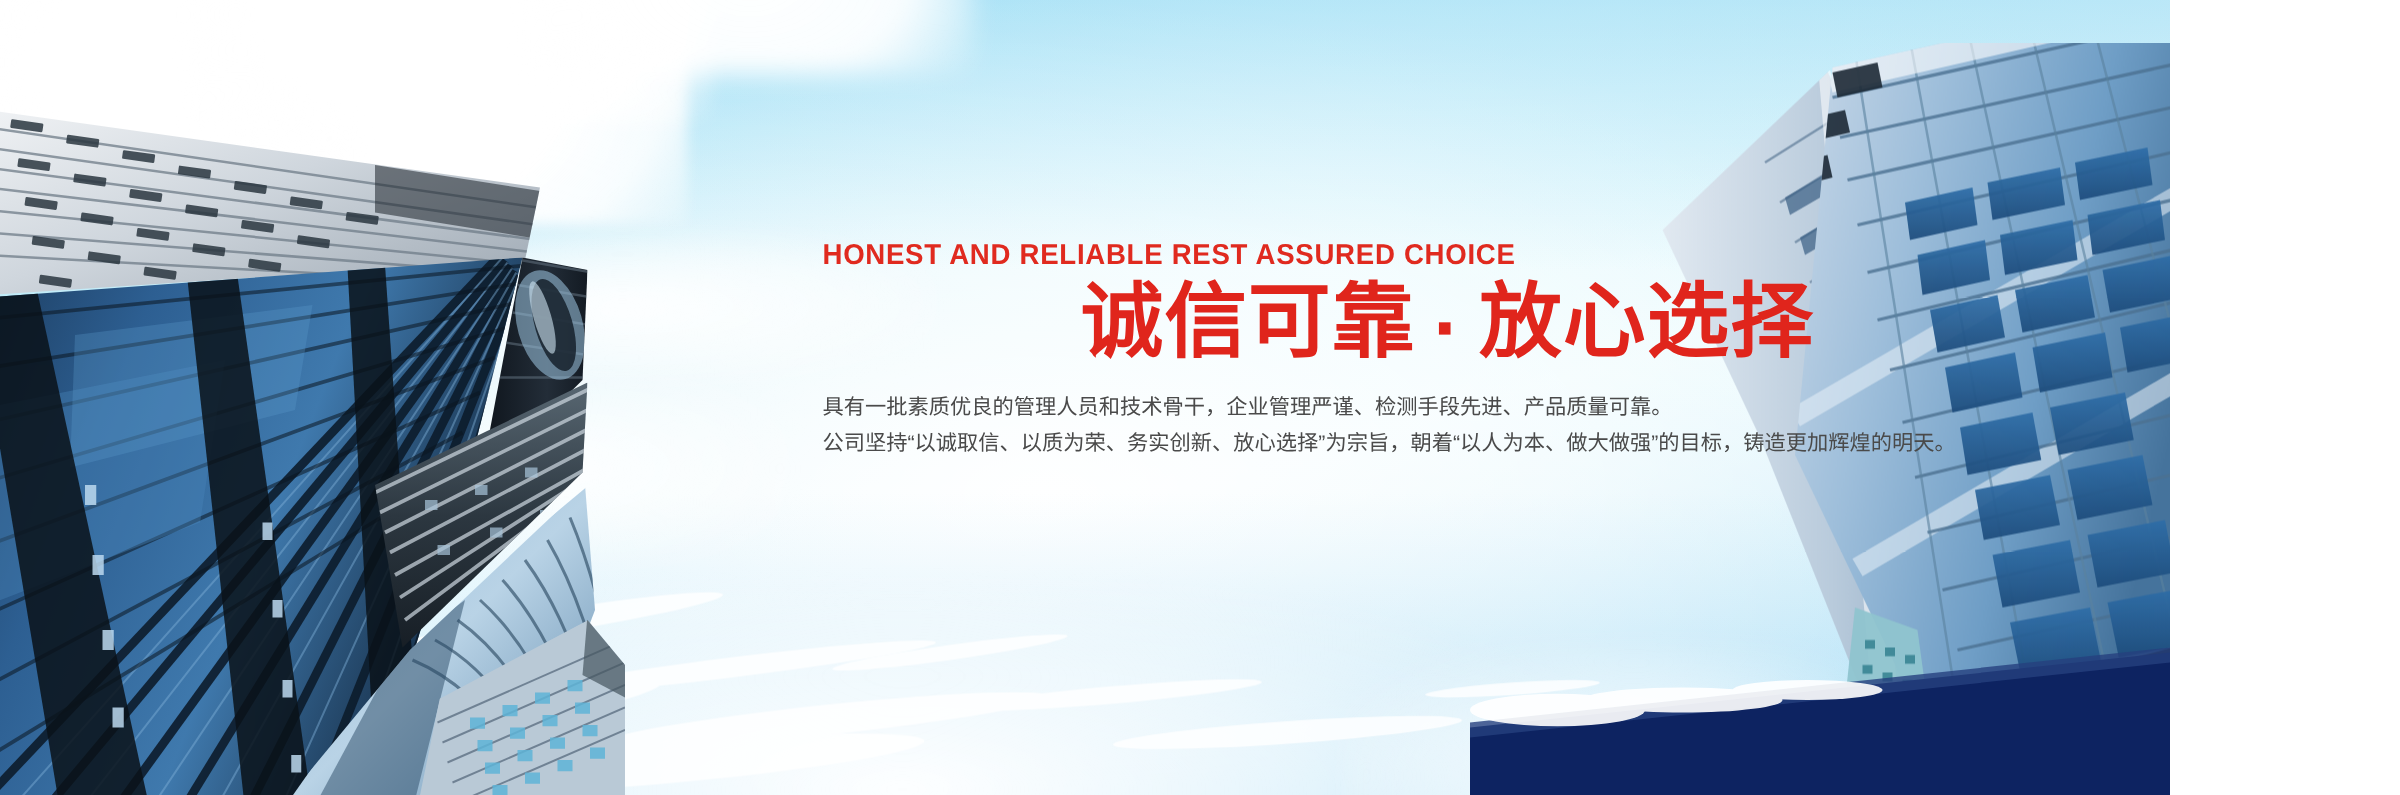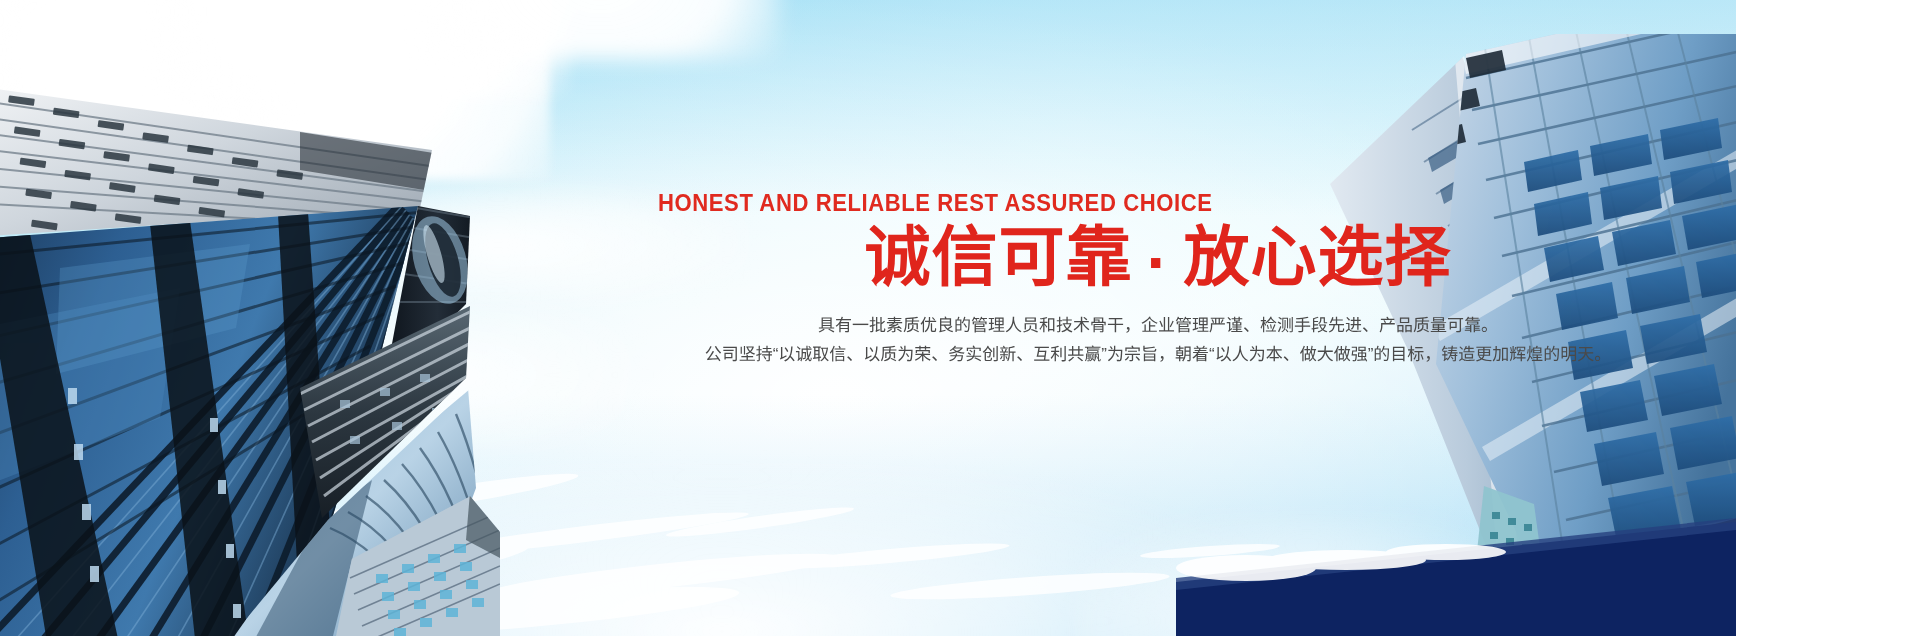--- a/index.html
+++ b/index.html
@@ -120,21 +120,21 @@
     vertical-align:middle;
   }
   .desc{
     color:#4a4a4a;
     font-size:17px;
     line-height:1.72;
     margin:0;
     white-space:nowrap;
     font-weight:400;
   }
-  .desc-line{display:block;text-align:center;}
+  .desc-line{display:block;}
 </style>
 </head>
 <body>
 
 <div class="banner">
 
   <div class="sky"></div>
   <div class="sky-tint"></div>
 
   <div class="cloud-mass cl-tl"></div>
@@ -576,17 +576,17 @@
     </svg>
   </div>
 
   <div class="copy">
     <p class="eyebrow">HONEST AND RELIABLE  REST ASSURED CHOICE</p>
 
     <h1 class="headline"><span>诚信可靠</span><span class="sep">·</span><span>放心选择</span></h1>
 
     <p class="desc">
       <span class="desc-line">具有一批素质优良的管理人员和技术骨干，企业管理严谨、检测手段先进、产品质量可靠。</span>
-      <span class="desc-line">公司坚持“以诚取信、以质为荣、务实创新、互利共赢”为宗旨，朝着“以人为本、做大做强”的目标，铸造更加辉煌的明天。</span>
+      <span class="desc-line">公司坚持“以诚取信、以质为荣、务实创新、放心选择”为宗旨，朝着“以人为本、做大做强”的目标，铸造更加辉煌的明天。</span>
     </p>
   </div>
 
 </div>
 
 </body></html>

